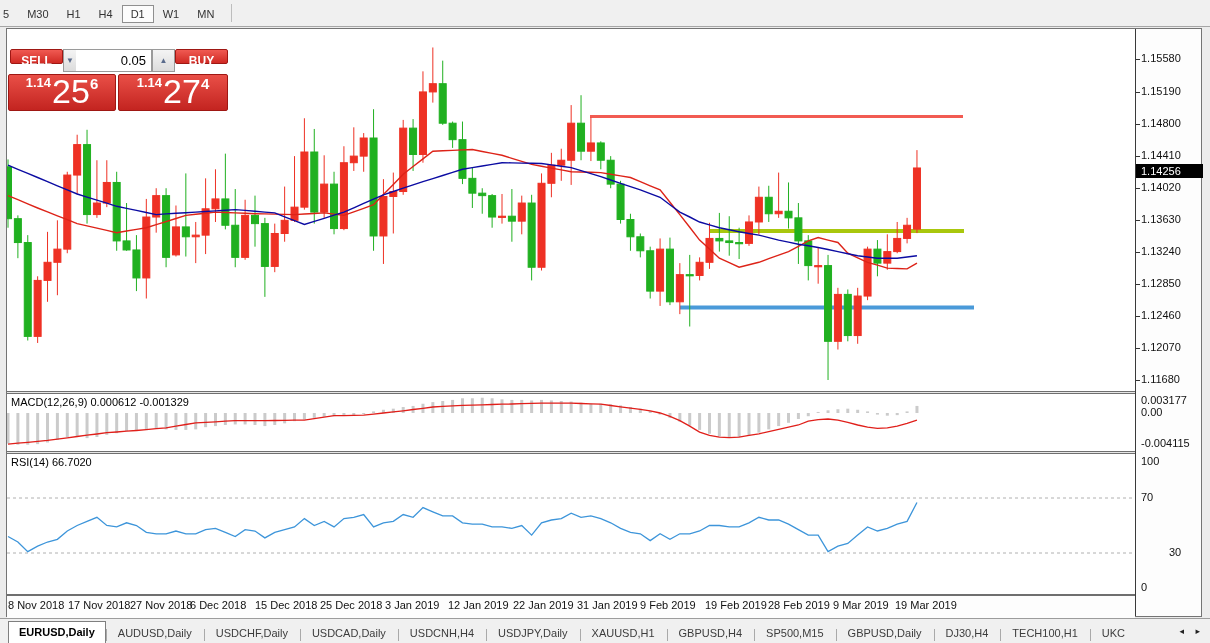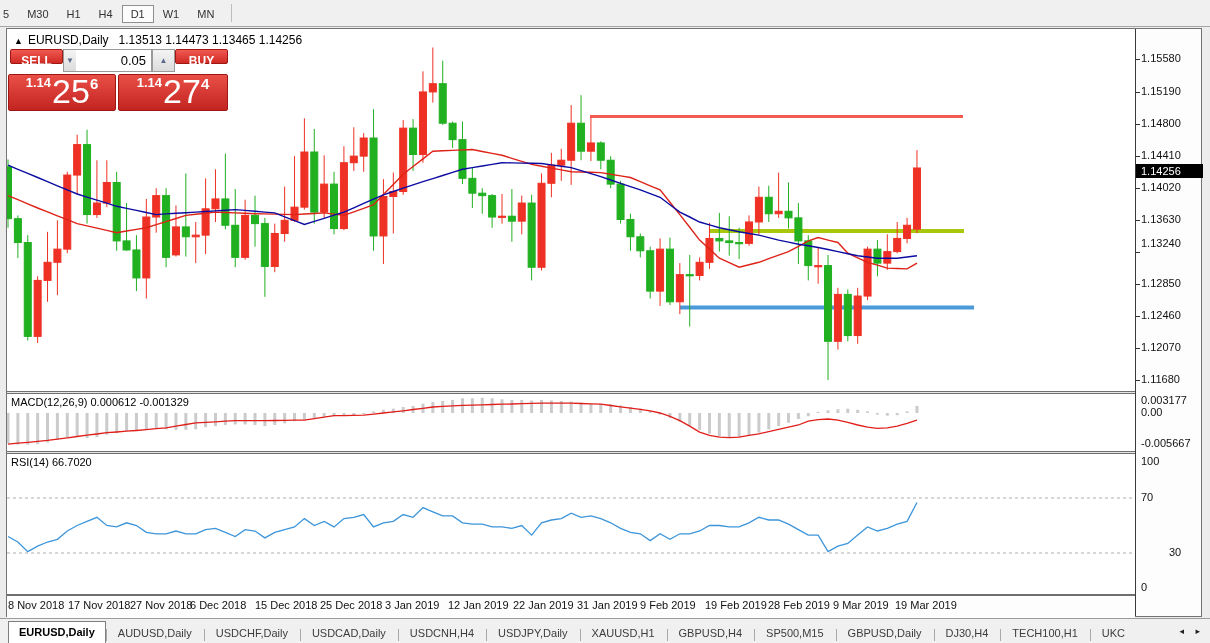--- a/index.html
+++ b/index.html
@@ -108,23 +108,20 @@
     <div class="tf-item">H1</div>
     <div class="tf-item">H4</div>
     <div class="tf-item active">D1</div>
     <div class="tf-item">W1</div>
     <div class="tf-item">MN</div>
     <div class="tf-sep"></div>
   </div>
 
 <div id="chart-window">
 
-  <div id="chart-header">
-    <span id="collapse-icon">▲</span><span class="sym">EURUSD,Daily</span><span>1.13513 1.14473 1.13465 1.14256</span>
-  </div>
 
   <div id="trade-panel">
     <div id="sell-btn" class="tp-btn">SELL</div>
     <div id="lot-down" class="spin-btn"><span>▼</span></div>
     <input id="lot-input" value="0.05" style="">
     <div id="lot-up" class="spin-btn"><span>▲</span></div>
     <div id="buy-btn" class="tp-btn">BUY</div>
     <div id="bid-box" class="quote-box">
       <span class="q-prefix">1.14</span>
       <span class="q-big">25</span>
@@ -659,33 +656,33 @@
       <div class="ax-label" style="top: 56px;">1.15190</div>
       <div class="ax-tick" style="top: 95px;"></div>
       <div class="ax-label" style="top: 88px;">1.14800</div>
       <div class="ax-tick" style="top: 127px;"></div>
       <div class="ax-label" style="top: 120px;">1.14410</div>
       <div class="ax-tick" style="top: 159px;"></div>
       <div class="ax-label" style="top: 152px;">1.14020</div>
       <div class="ax-tick" style="top: 191px;"></div>
       <div class="ax-label" style="top: 184px;">1.13630</div>
       <div class="ax-tick" style="top: 223px;"></div>
-      <div class="ax-label" style="top: 208px;">1.13240</div>
+      <div class="ax-label" style="top: 216px;">1.13240</div>
       <div class="ax-tick" style="top: 255px;"></div>
       <div class="ax-label" style="top: 248px;">1.12850</div>
       <div class="ax-tick" style="top: 287px;"></div>
       <div class="ax-label" style="top: 280px;">1.12460</div>
       <div class="ax-tick" style="top: 319px;"></div>
       <div class="ax-label" style="top: 312px;">1.12070</div>
       <div class="ax-tick" style="top: 351px;"></div>
       <div class="ax-label" style="top: 344px;">1.11680</div>
       <div id="price-tag" style="top: 135px;">1.14256</div>
       <div class="ax-label" style="top: 365px;">0.003177</div>
       <div class="ax-label" style="top: 377px;">0.00</div>
-      <div class="ax-label" style="top: 408px;">-0.005667</div>
+      <div class="ax-label" style="top: 408px;">-0.004115</div>
       <div class="ax-label" style="top: 426px;">100</div>
       <div class="ax-label" style="top: 462px;">70</div>
       <div class="ax-label" style="top: 517px; margin-left: 28px;">30</div>
       <div class="ax-label" style="top: 552px;">0</div>
     </div>
 </div>
 
 <div id="tabbar">
   <div class="tab active">EURUSD,Daily</div>
     <div class="tab">AUDUSD,Daily</div>

